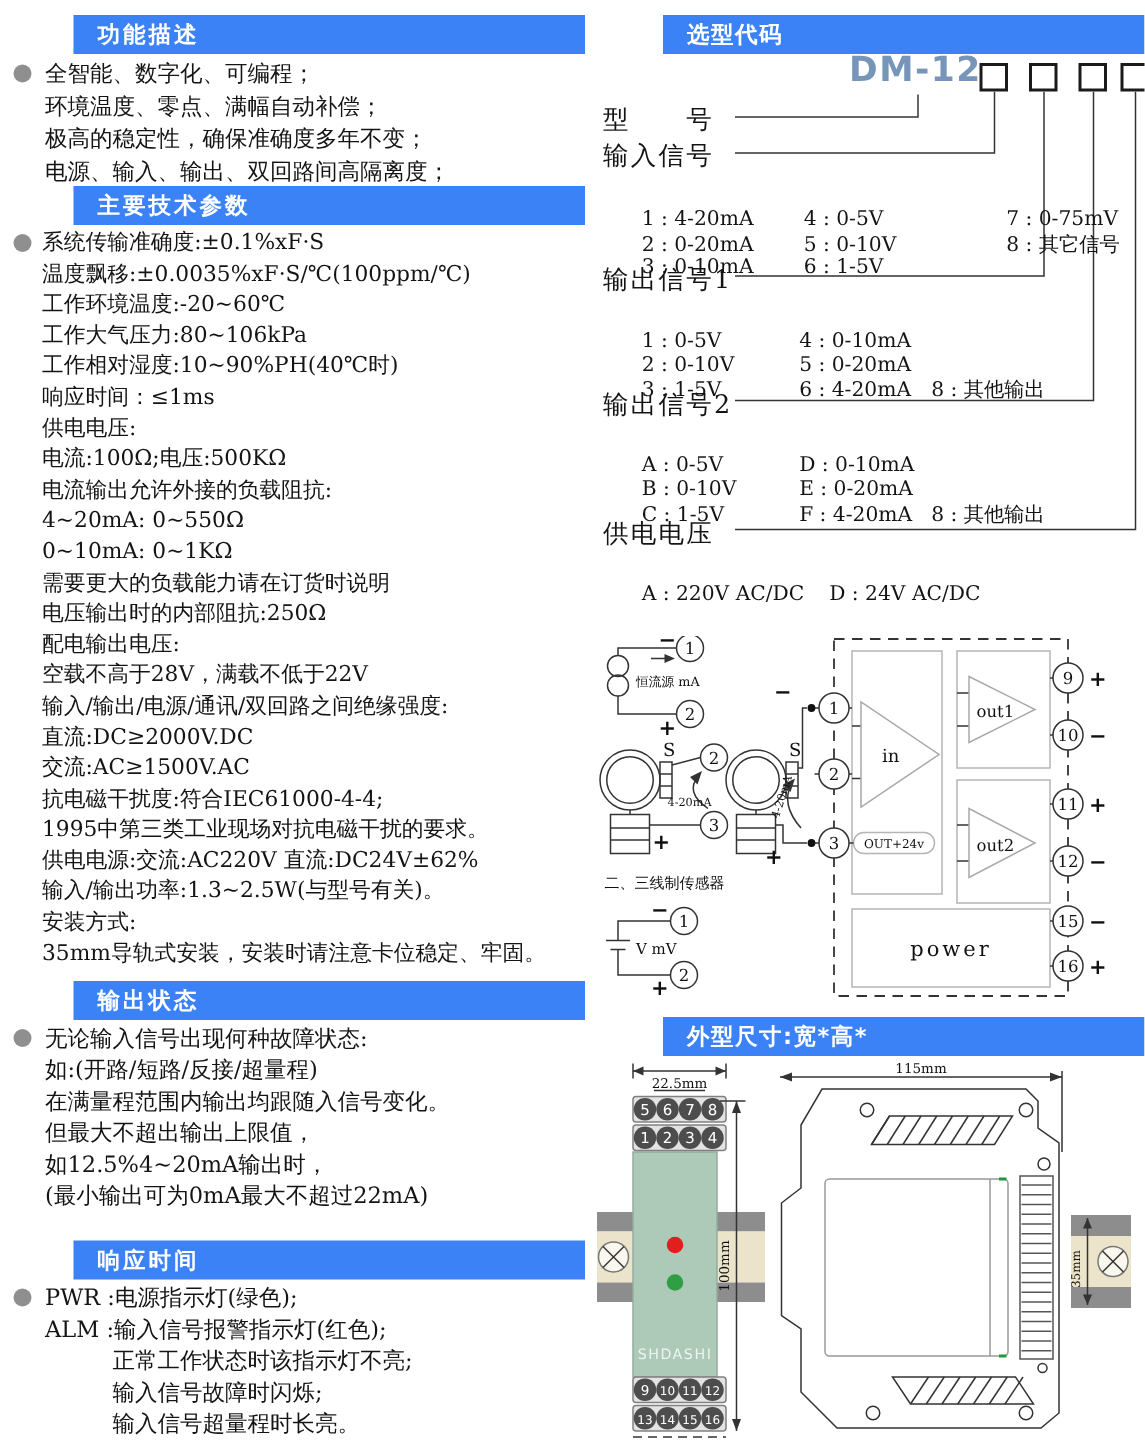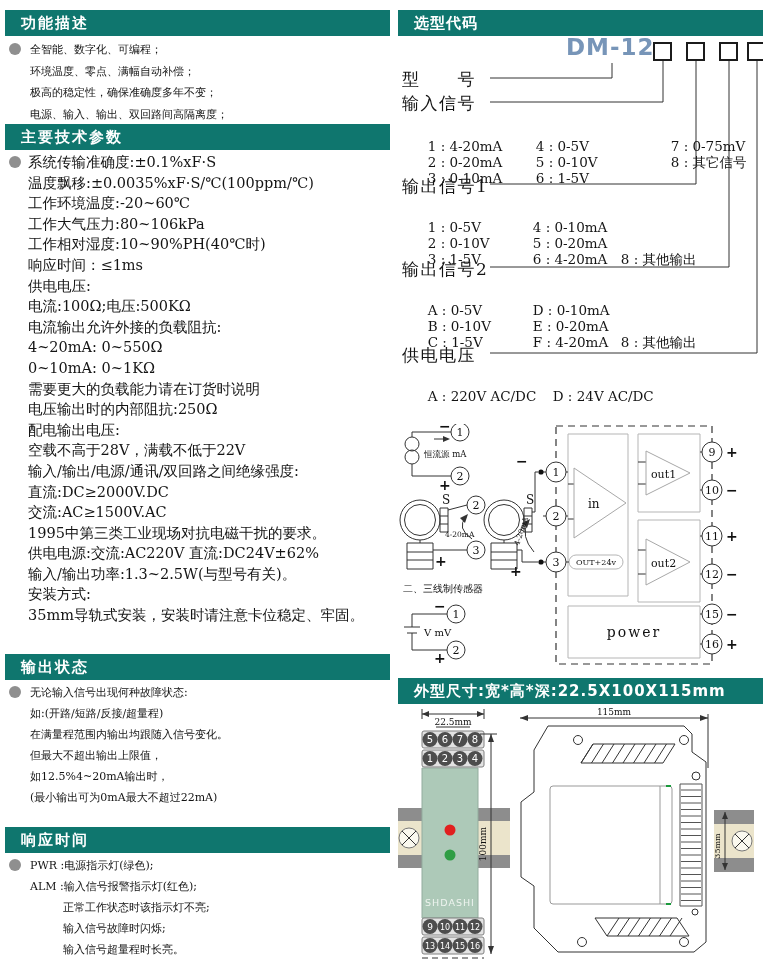--- a/index.html
+++ b/index.html
@@ -1,28 +1,28 @@
 <!DOCTYPE html>
 <html><head>
 <meta charset="utf-8">
 <style>
   html,body{margin:0;padding:0;}
   body{width:763px;height:963px;background:#ffffff;position:relative;overflow:hidden;
        font-family:"DejaVu Serif", serif;color:#141414;}
   .col{position:absolute;top:0;height:963px;}
   #col-left{left:0;width:392px;}
   #col-right{left:398px;width:365px;}
-  .bar{position:absolute;height:26px;background:#0f766e;color:#ffffff;
+  .bar{position:absolute;height:26px;background:#3b82f6;color:#ffffff;
        font-family:"DejaVu Sans", sans-serif;font-weight:bold;font-size:15px;
-       line-height:26px;padding-left:16px;box-sizing:border-box;letter-spacing:2px;}
+       line-height:26px;padding-left:16px;box-sizing:border-box;letter-spacing:2px;margin-left:44px;}
   #col-left .bar{left:5px;right:2px;}
   #col-right .bar{left:0;right:0;letter-spacing:1px;}
   .blist{position:absolute;left:0;right:0;}
   .bullet{position:absolute;left:9px;top:4px;width:12px;height:12px;border-radius:50%;background:#8f8f8f;}
-  .ln{padding-left:30px;font-size:11px;line-height:21.5px;white-space:pre;}
+  .ln{padding-left:30px;font-size:15px;line-height:21.5px;white-space:pre;}
   #list-params .ln{font-size:14.5px;line-height:20.6px;padding-left:28px;}
   #list-output .ln,#list-panel .ln{line-height:21px;}
   
   #sel{position:absolute;top:38px;left:0;width:365px;height:356px;}
   #sel svg{position:absolute;left:0;top:0;}
   #model-prefix{position:absolute;left:168px;top:-4px;font-family:"DejaVu Sans", sans-serif;
        font-weight:bold;font-size:23px;letter-spacing:1px;color:#7795b8;}
   .sq{position:absolute;top:4px;width:15px;height:15px;border:2.5px solid #1b1b1b;background:#fff;}
   .sel-label{position:absolute;left:4px;font-size:17px;letter-spacing:1.5px;white-space:pre;}
   .sel-row{position:absolute;left:4px;font-size:13.5px;white-space:pre;}
@@ -71,20 +71,21 @@
     <div class="ln">电流输出允许外接的负载阻抗:</div>
     <div class="ln">4~20mA: 0~550Ω</div>
     <div class="ln">0~10mA: 0~1KΩ</div>
     <div class="ln">需要更大的负载能力请在订货时说明</div>
     <div class="ln">电压输出时的内部阻抗:250Ω</div>
     <div class="ln">配电输出电压:</div>
     <div class="ln">空载不高于28V，满载不低于22V</div>
     <div class="ln">输入/输出/电源/通讯/双回路之间绝缘强度:</div>
     <div class="ln">直流:DC≥2000V.DC</div>
     <div class="ln">交流:AC≥1500V.AC</div>
+    <div class="ln">抗电磁干扰度:符合IEC61000-4-4;</div>
     <div class="ln">1995中第三类工业现场对抗电磁干扰的要求。</div>
     <div class="ln">供电电源:交流:AC220V 直流:DC24V±62%</div>
     <div class="ln">输入/输出功率:1.3~2.5W(与型号有关)。</div>
     <div class="ln">安装方式:</div>
     <div class="ln">35mm导轨式安装，安装时请注意卡位稳定、牢固。</div>
   </div>
 
   <div class="bar" style="top:654px">输出状态</div>
   <div class="blist" id="list-output" style="top:682px">
     <span class="bullet"></span>

